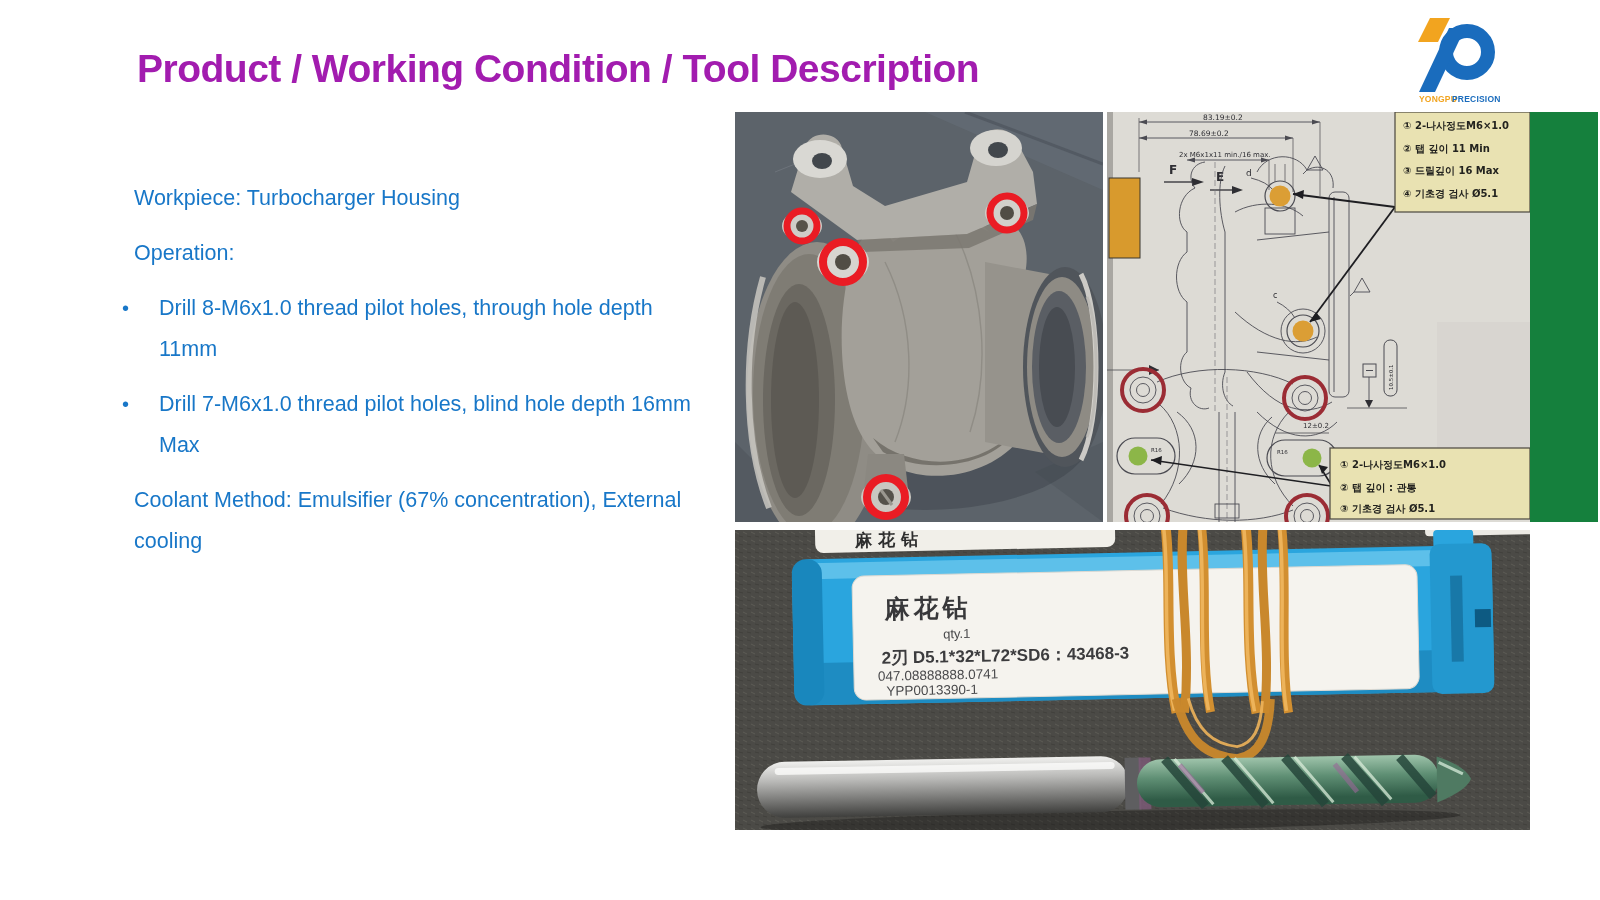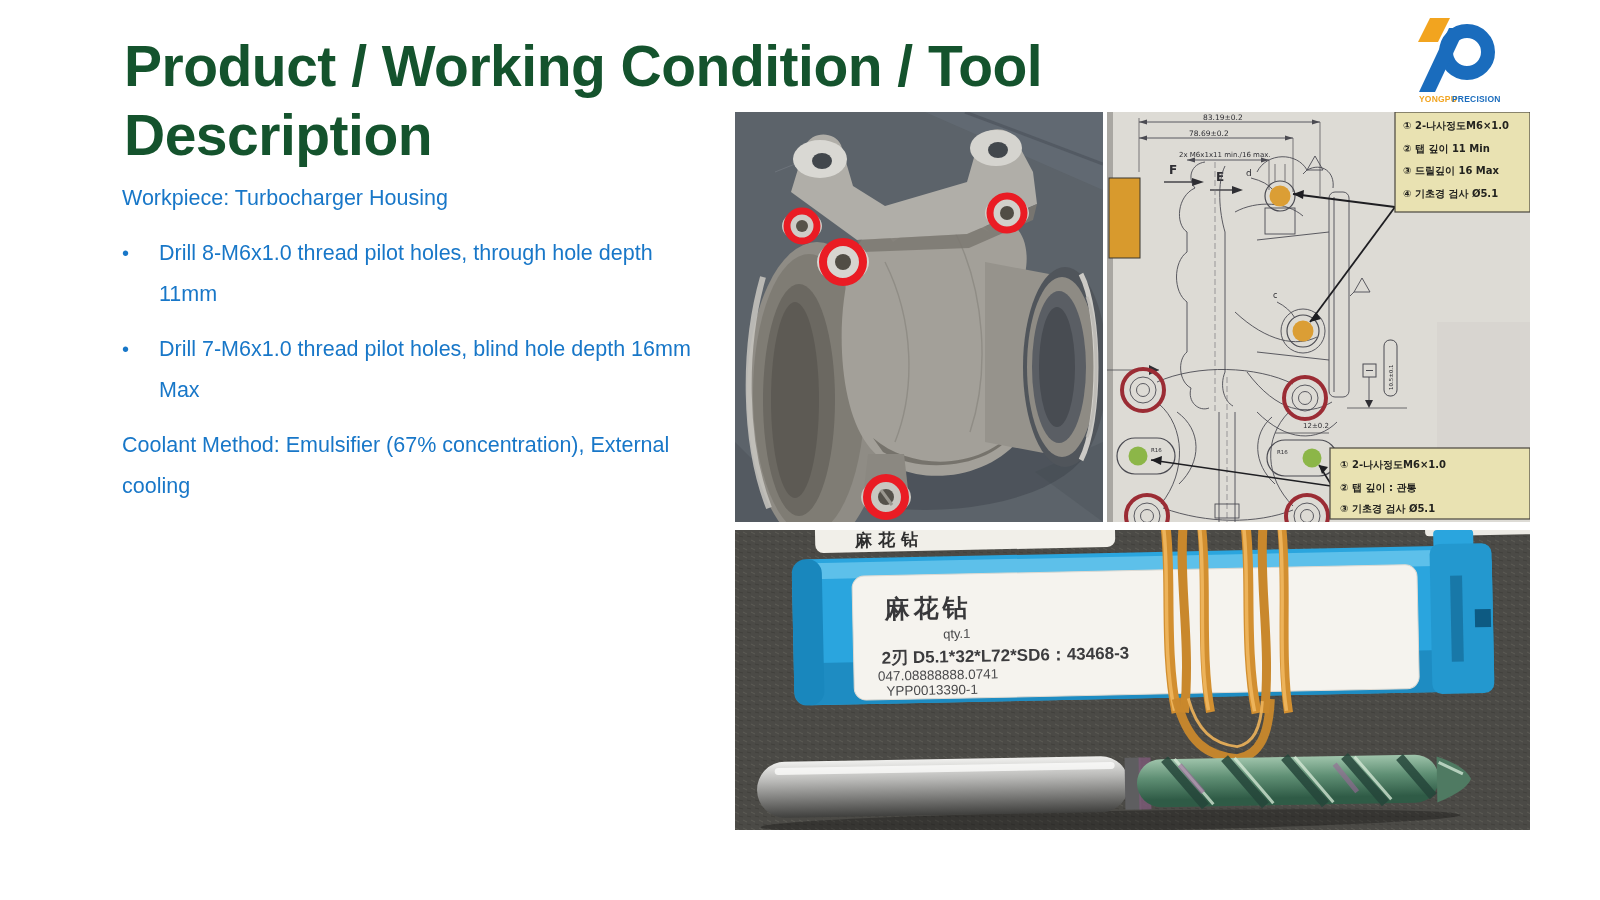--- a/index.html
+++ b/index.html
@@ -3,36 +3,36 @@
 <meta charset="utf-8">
 <style>
   html,body{margin:0;padding:0;}
   body{
     width:1600px;height:900px;position:relative;overflow:hidden;
     background:#ffffff;
     font-family:"Liberation Sans", sans-serif;
   }
   .title{
     position:absolute;left:120px;top:28px;width:1190px;
-    font-size:57px;line-height:1.21;font-weight:800;
-    color:#14532d;letter-spacing:-0.5px;margin:4px;
+    font-size:39px;line-height:1.21;font-weight:800;
+    color:#a21caf;letter-spacing:-0.5px;margin:17px;
   }
   .logo{
     position:absolute;left:1403px;top:14px;width:106px;height:96px;
   }
   .specs{
     position:absolute;left:122px;top:178px;width:572px;
     font-size:21.5px;line-height:41px;color:#1877C8;
   }
-  .specs p{margin:0 0 14px 0;}
+  .specs p{margin:0 0 14px 12px;}
   .bullet-row{display:flex;margin:0 0 14px 0;}
   .bullet-row .bullet{width:37px;flex:0 0 37px;font-size:20px;}
   .photo{position:absolute;overflow:hidden;background:#555;}
   #photo-housing{left:735px;top:112px;width:368px;height:410px;}
-  #photo-drawing{left:1107px;top:112px;width:423px;height:410px;background:#15803d;}
+  #photo-drawing{left:1107px;top:112px;width:491px;height:410px;background:#15803d;}
   #photo-tool{left:735px;top:530px;width:795px;height:300px;background:#4b4a46;}
   svg{display:block;}
   .dwg-text{font-family:"DejaVu Sans", sans-serif;fill:#2e2e33;}
   .callout-text{font-family:"DejaVu Sans", sans-serif;font-weight:bold;fill:#23231f;}
 </style>
 </head>
 <body>
 
 <h1 class="title">Product / Working Condition / Tool Description</h1>
 
@@ -43,20 +43,21 @@
       <polygon points="46,14 62,14 32,78 16,78" fill="#1A6CBD"></polygon>
       <polygon points="27,4 47,4 35,28 15,28" fill="#F2A41F"></polygon>
     </g>
     <text x="16" y="88" font-size="8.5" font-weight="bold" fill="#F2A41F" letter-spacing="0.2">YONGPU</text>
     <text x="49" y="88" font-size="8.5" font-weight="bold" fill="#1A6CBD" letter-spacing="0.2">PRECISION</text>
   </svg>
 </div>
 
 <div class="specs">
   <p>Workpiece: Turbocharger Housing</p>
+  <p>Operation:</p>
   <div class="bullet-row">
     <span class="bullet">•</span>
     <span class="btext">Drill 8-M6x1.0 thread pilot holes, through hole depth 11mm</span>
   </div>
   <div class="bullet-row">
     <span class="bullet">•</span>
     <span class="btext">Drill 7-M6x1.0 thread pilot holes, blind hole depth 16mm Max</span>
   </div>
   <p>Coolant Method: Emulsifier (67% concentration), External cooling</p>
 </div>

